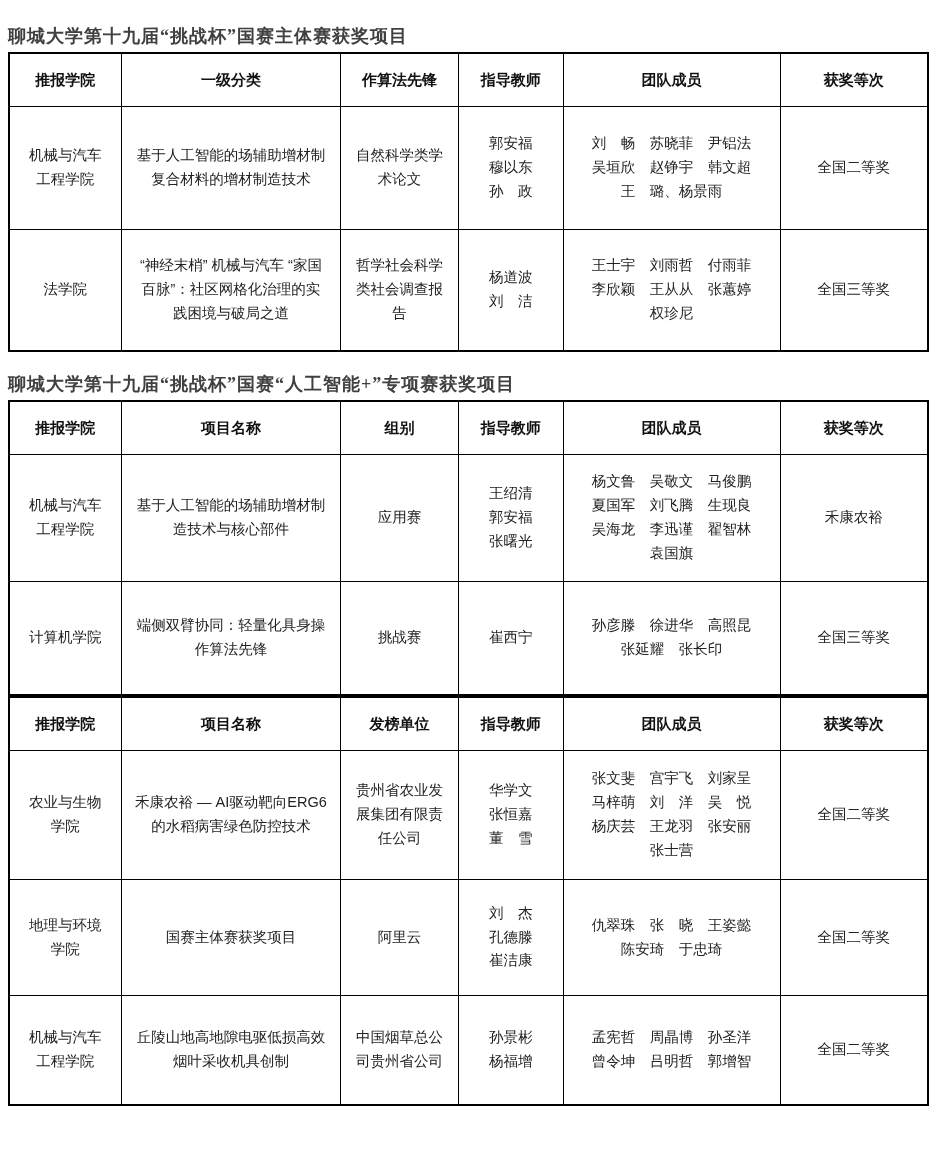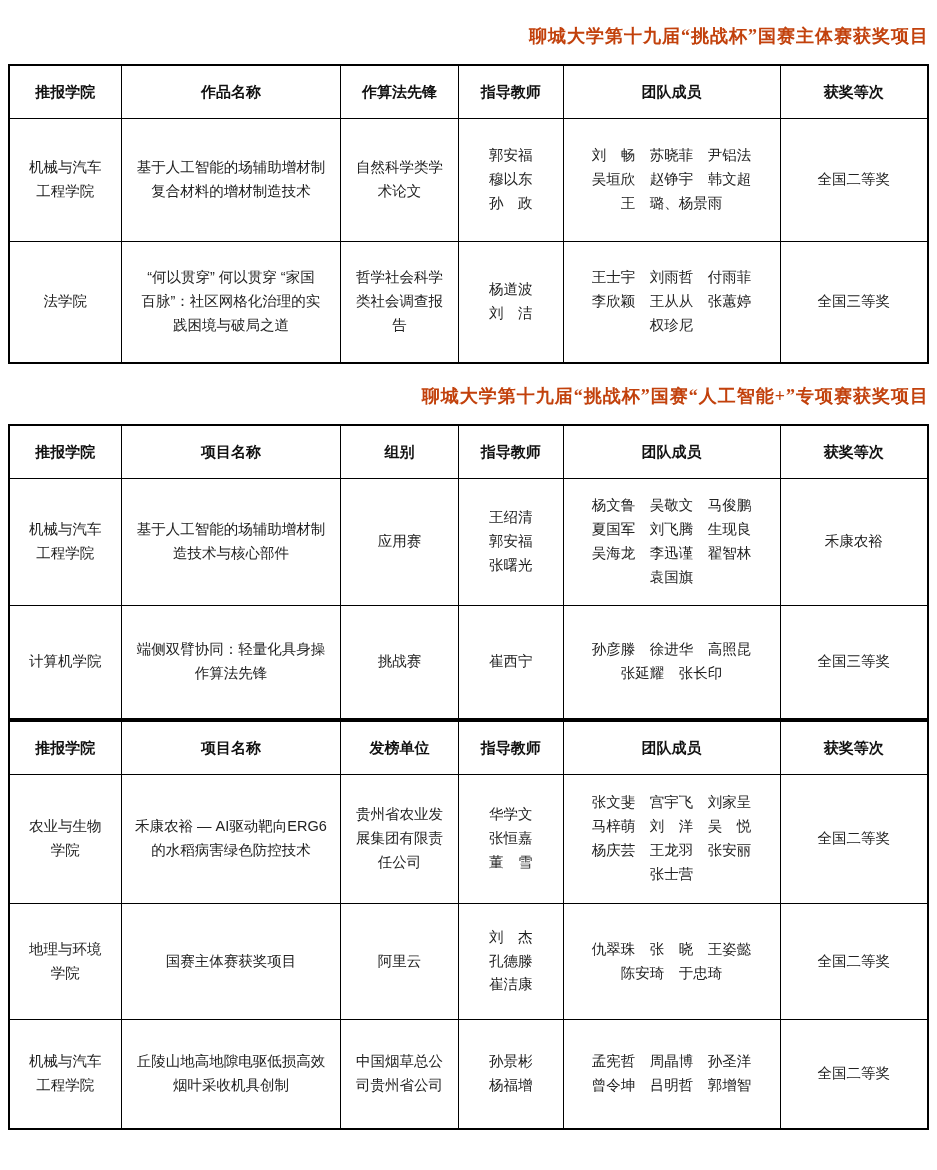--- a/index.html
+++ b/index.html
@@ -10,28 +10,28 @@
     font-family: "Liberation Sans", "DejaVu Sans", sans-serif;
   }
   .page {
     width: 937px;
     box-sizing: border-box;
     padding: 4px 8px 6px 8px;
     background: #ffffff;
   }
   .block { margin: 0; }
   .tbl-title {
-    text-align: right;
+    text-align: left;
     font-family: "Liberation Serif", "DejaVu Serif", serif;
     font-weight: bold;
     font-size: 18px;
     letter-spacing: 1px;
     margin: 0;
-    padding: 20px 0 16px 0;
-    color: #c2410c;
+    padding: 20px 0 4px 0;
+    color: #404040;
   }
   table.award {
     width: 100%;
     border-collapse: collapse;
     table-layout: fixed;
     border: 2px solid #000;
     background: #fff;
   }
   table.award th, table.award td {
     border: 1px solid #000;
@@ -81,21 +81,21 @@
         <col class="c1">
           <col class="c2">
           <col class="c3">
           <col class="c4">
           <col class="c5">
           <col class="c6">
       </colgroup>
       <thead>
         <tr>
           <th>推报学院</th>
-          <th>作品名称</th>
+          <th>一级分类</th>
           <th>作算法先锋</th>
           <th>指导教师</th>
           <th>团队成员</th>
           <th>获奖等次</th>
         </tr>
       </thead>
       <tbody>
         <tr class="rh122">
           <td>机械与汽车
 工程学院</td>
@@ -106,21 +106,21 @@
           <td>郭安福
 穆以东
 孙　政</td>
           <td>刘　畅　苏晓菲　尹铝法
 吴垣欣　赵铮宇　韩文超
 王　璐、杨景雨</td>
           <td>全国二等奖</td>
         </tr>
         <tr class="rh120">
           <td>法学院</td>
-          <td>“何以贯穿” 何以贯穿 “家国
+          <td>“神经末梢” 机械与汽车 “家国
 百脉”：社区网格化治理的实
 践困境与破局之道</td>
           <td>哲学社会科学
 类社会调查报
 告</td>
           <td>杨道波
 刘　洁</td>
           <td>王士宇　刘雨哲　付雨菲
 李欣颖　王从从　张蕙婷
 权珍尼</td>

